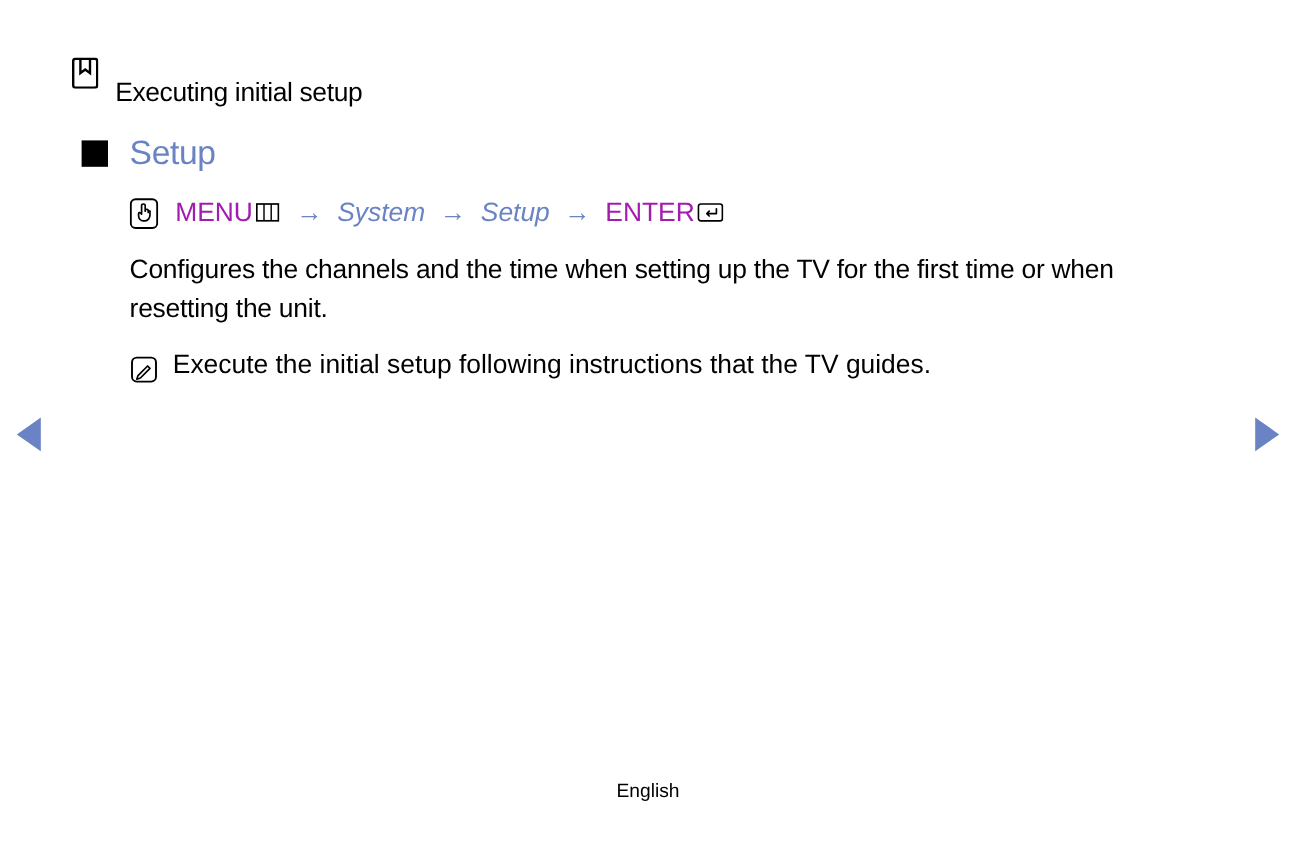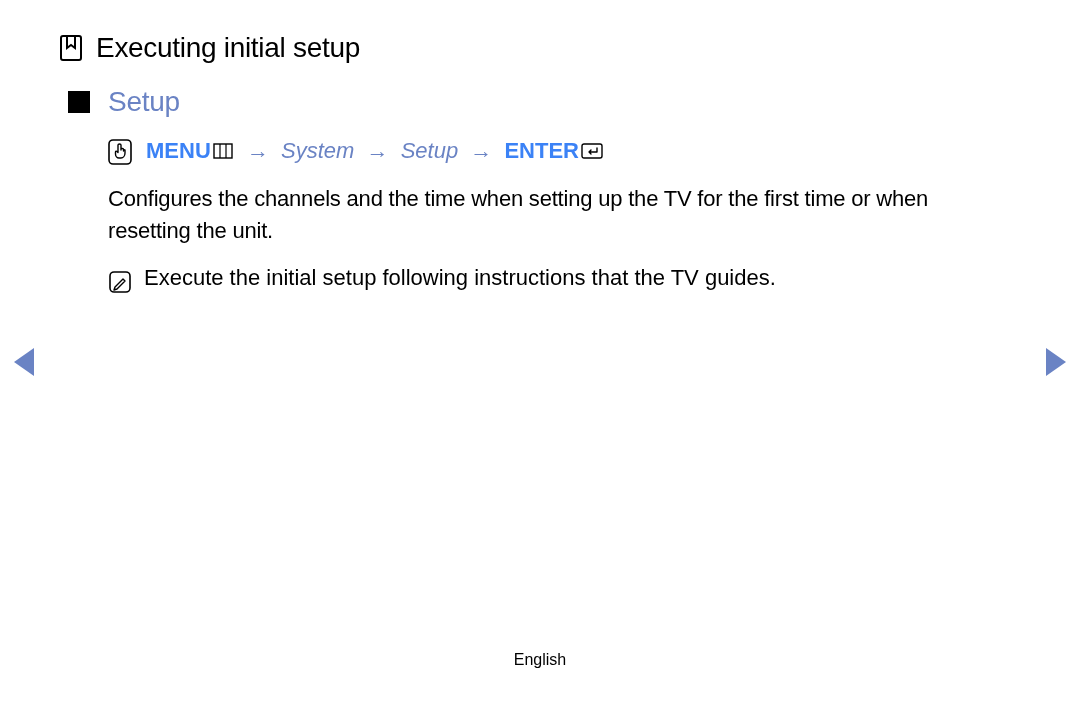--- a/index.html
+++ b/index.html
@@ -24,24 +24,25 @@
       align-items: center;
       margin-bottom: 22px;
     }
     .bookmark-icon {
       width: 22px;
       height: 26px;
       margin-right: 14px;
       flex-shrink: 0;
     }
     .page-title {
-      font-size: 28px;
+      font-size: 22px;
       font-weight: 400;
       color: #000000;
       letter-spacing: -0.3px;
+      margin-top: 32px;
     }
     .section-row {
       display: flex;
       align-items: center;
       margin-bottom: 20px;
       padding-left: 8px;
     }
     .square-bullet {
       width: 22px;
       height: 22px;
@@ -62,22 +63,22 @@
       padding-left: 48px;
       font-size: 22px;
     }
     .hand-icon {
       width: 24px;
       height: 26px;
       margin-right: 14px;
       flex-shrink: 0;
     }
     .nav-bold {
-      font-weight: 700;
-      color: #3b82f6;
+      font-weight: 400;
+      color: #a21caf;
     }
     .menu-grid-icon {
       display: inline-block;
       vertical-align: middle;
       margin: 0 2px;
     }
     .nav-accent {
       color: #6a83c4;
       font-weight: 400;
       font-style: italic;

